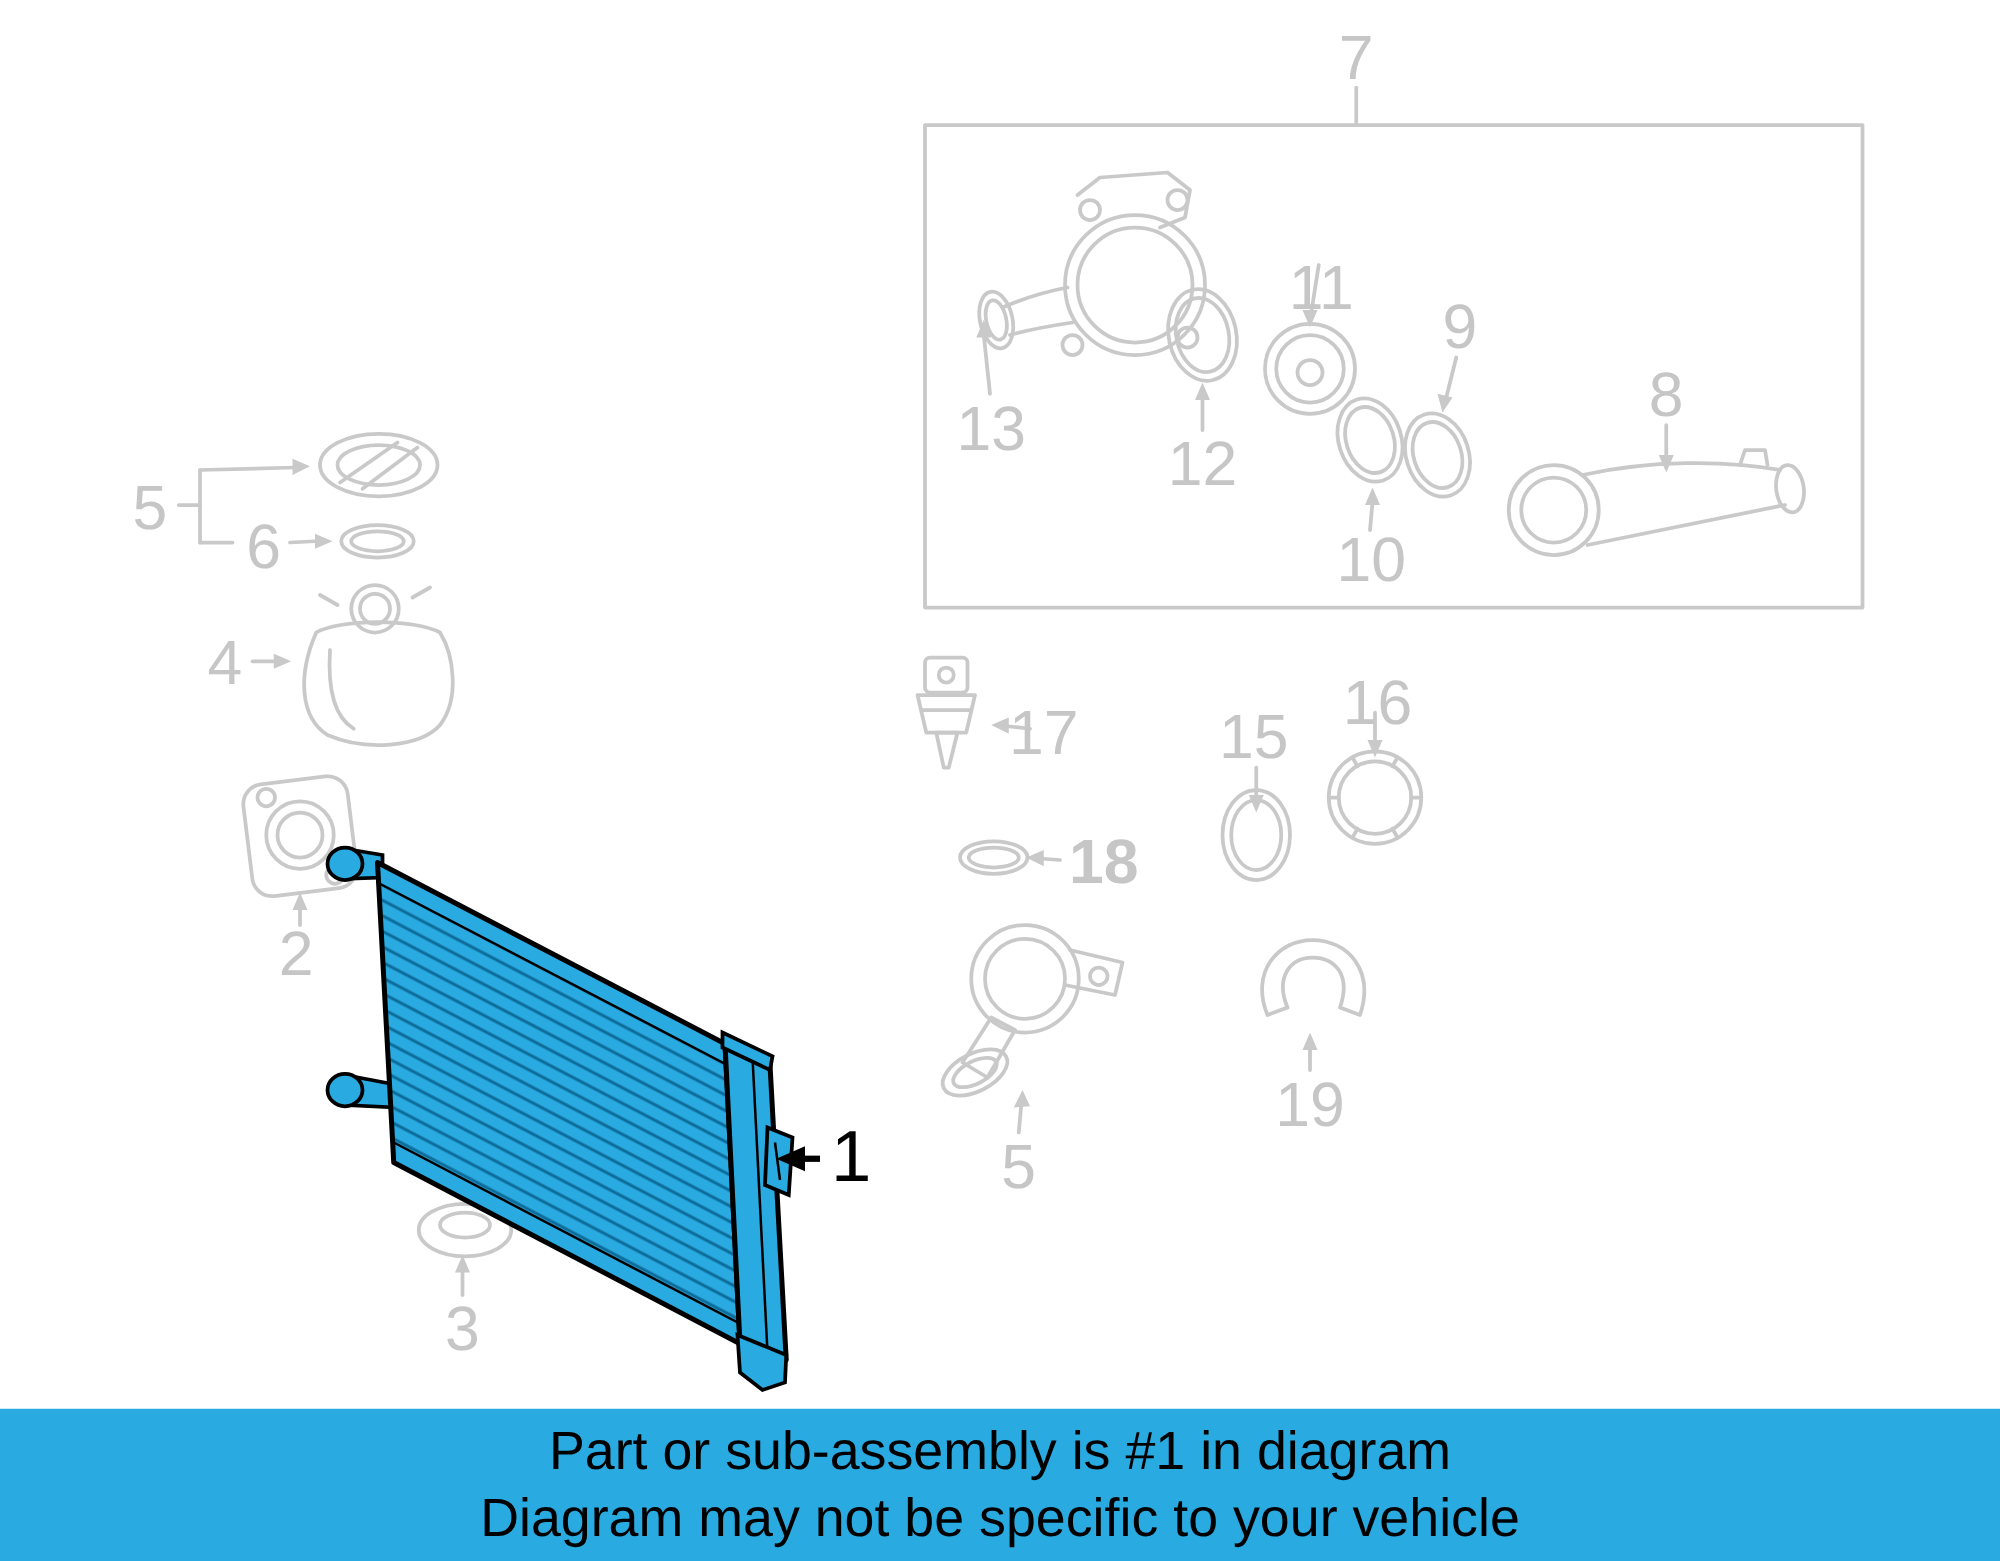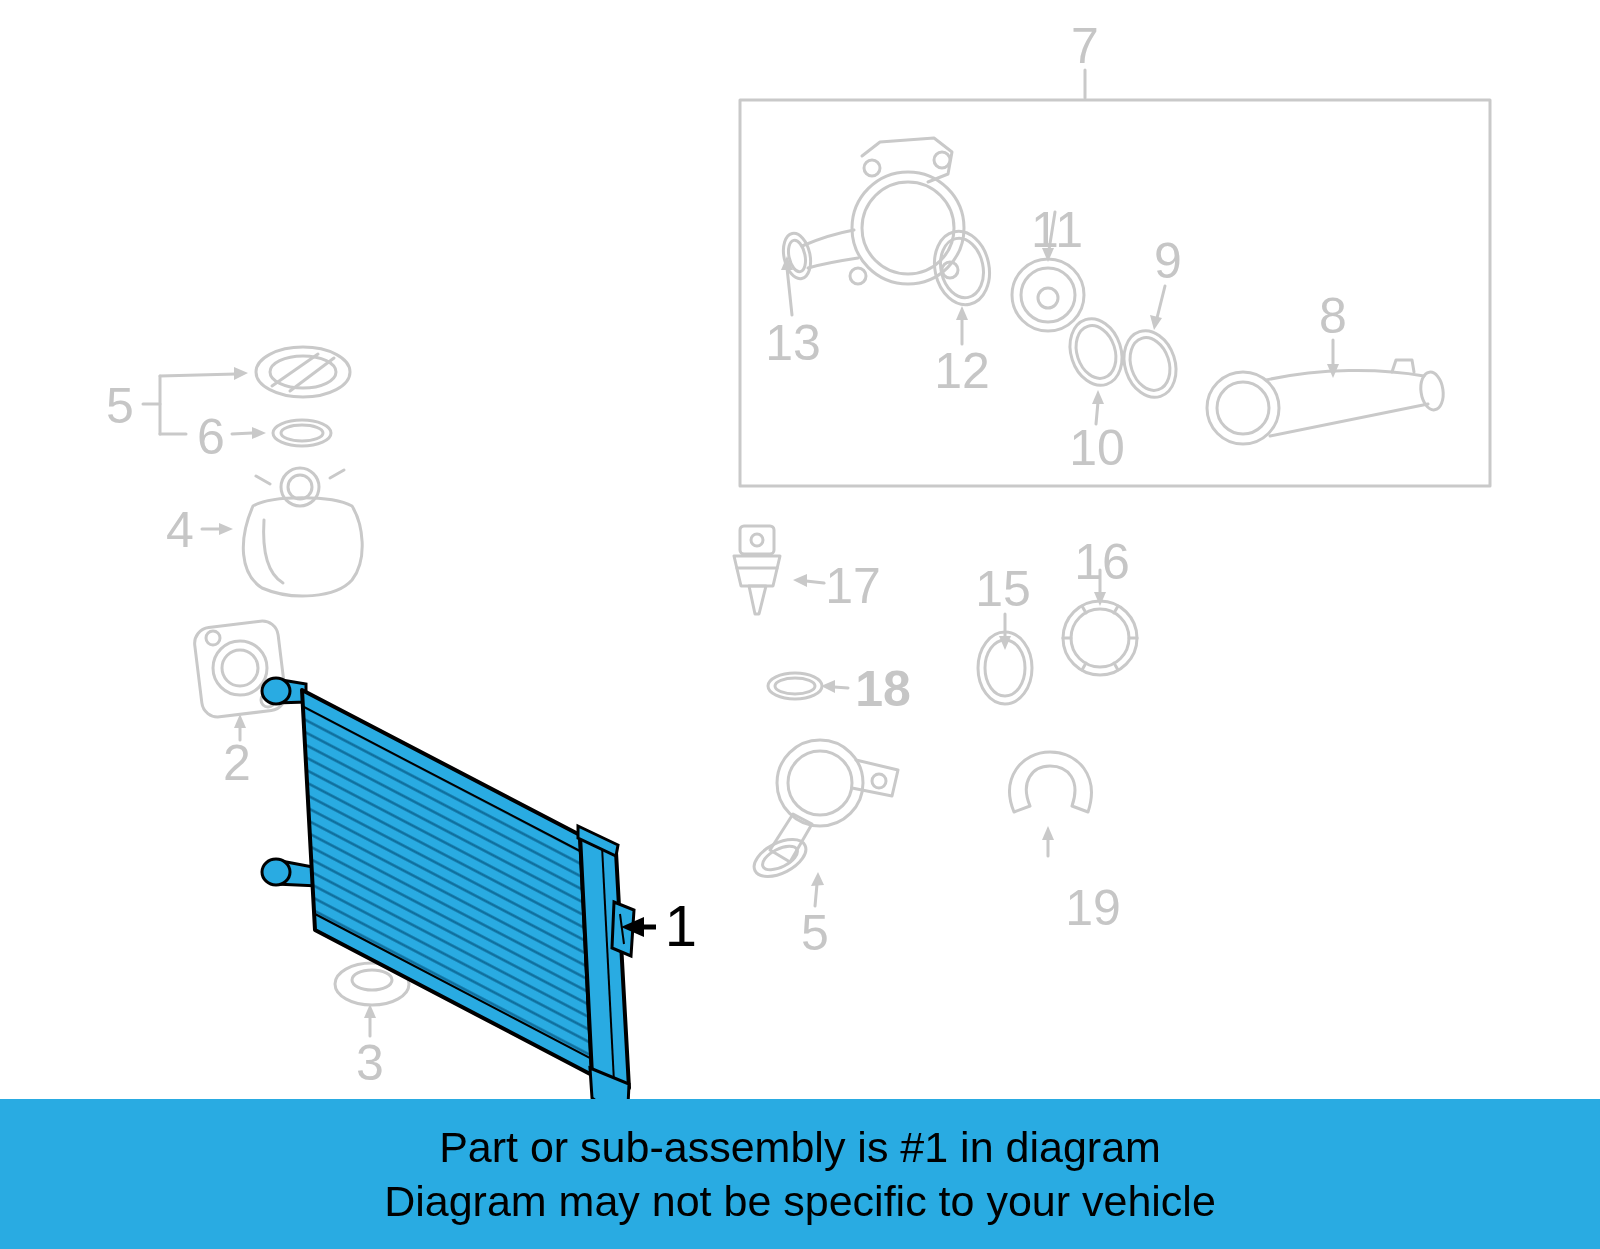--- a/index.html
+++ b/index.html
@@ -54,30 +54,30 @@
   .lbl-7  { left: 1085px; top: 46px; }
   .lbl-8  { left: 1333px; top: 316px; }
   .lbl-9  { left: 1168px; top: 261px; }
   .lbl-10 { left: 1097px; top: 448px; }
   .lbl-11 { left: 1057px; top: 186px; margin-top: 44px; }
   .lbl-12 { left: 962px;  top: 371px; text-align: right; }
   .lbl-13 { left: 793px;  top: 343px; text-align: center; }
   .lbl-14 { left: 815px;  top: 933px; }
   .lbl-15 { left: 1003px; top: 589px; }
   .lbl-16 { left: 1102px; top: 562px; }
-  .lbl-17 { left: 853px;  top: 586px; }
+  .lbl-17 { left: 835px;  top: 586px; }
   .lbl-18 { left: 883px;  top: 689px; font-weight: bold; }
-  .lbl-19 { left: 1048px; top: 908px; margin-left: 45px; }
+  .lbl-19 { left: 1048px; top: 884px; }
   
   .banner {
     position: absolute;
     left: 0;
     bottom: 0;
     width: 1600px;
-    height: 150px;
+    height: 122px;
     background: #29abe2;
     display: flex;
     flex-direction: column;
     align-items: center;
     justify-content: center;
   }
   .banner-line {
     color: #000000;
     font-size: 43px;
     line-height: 54px;

